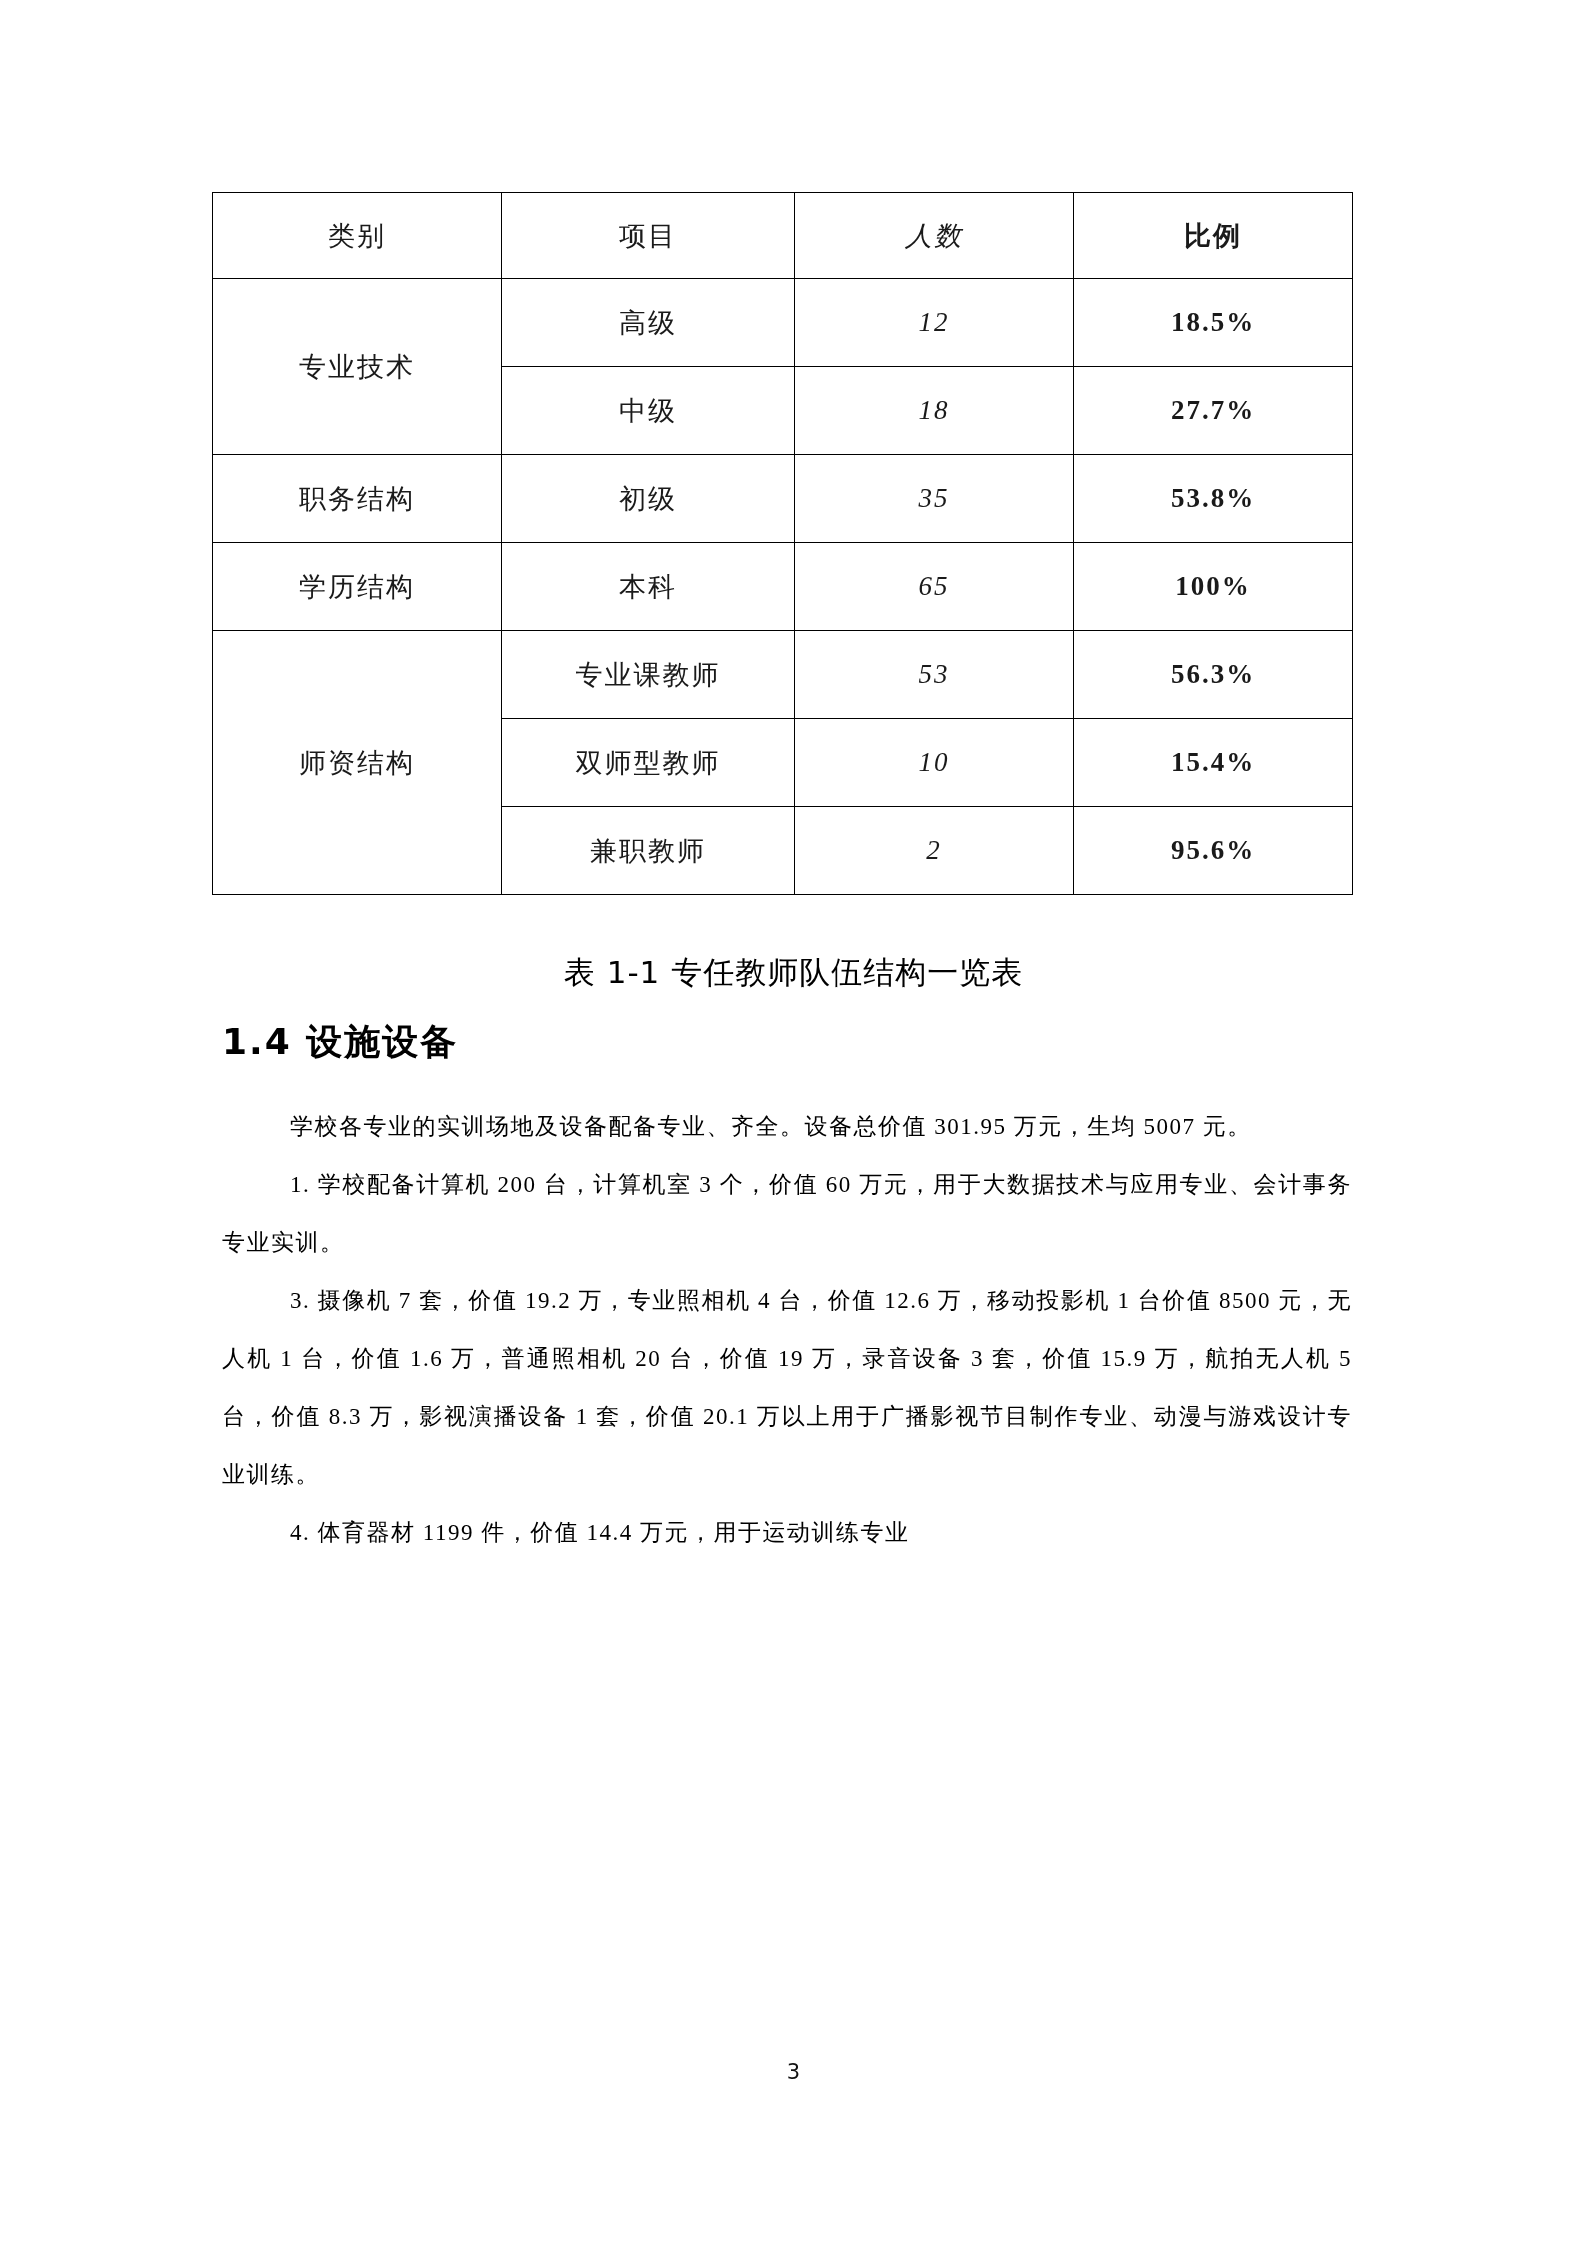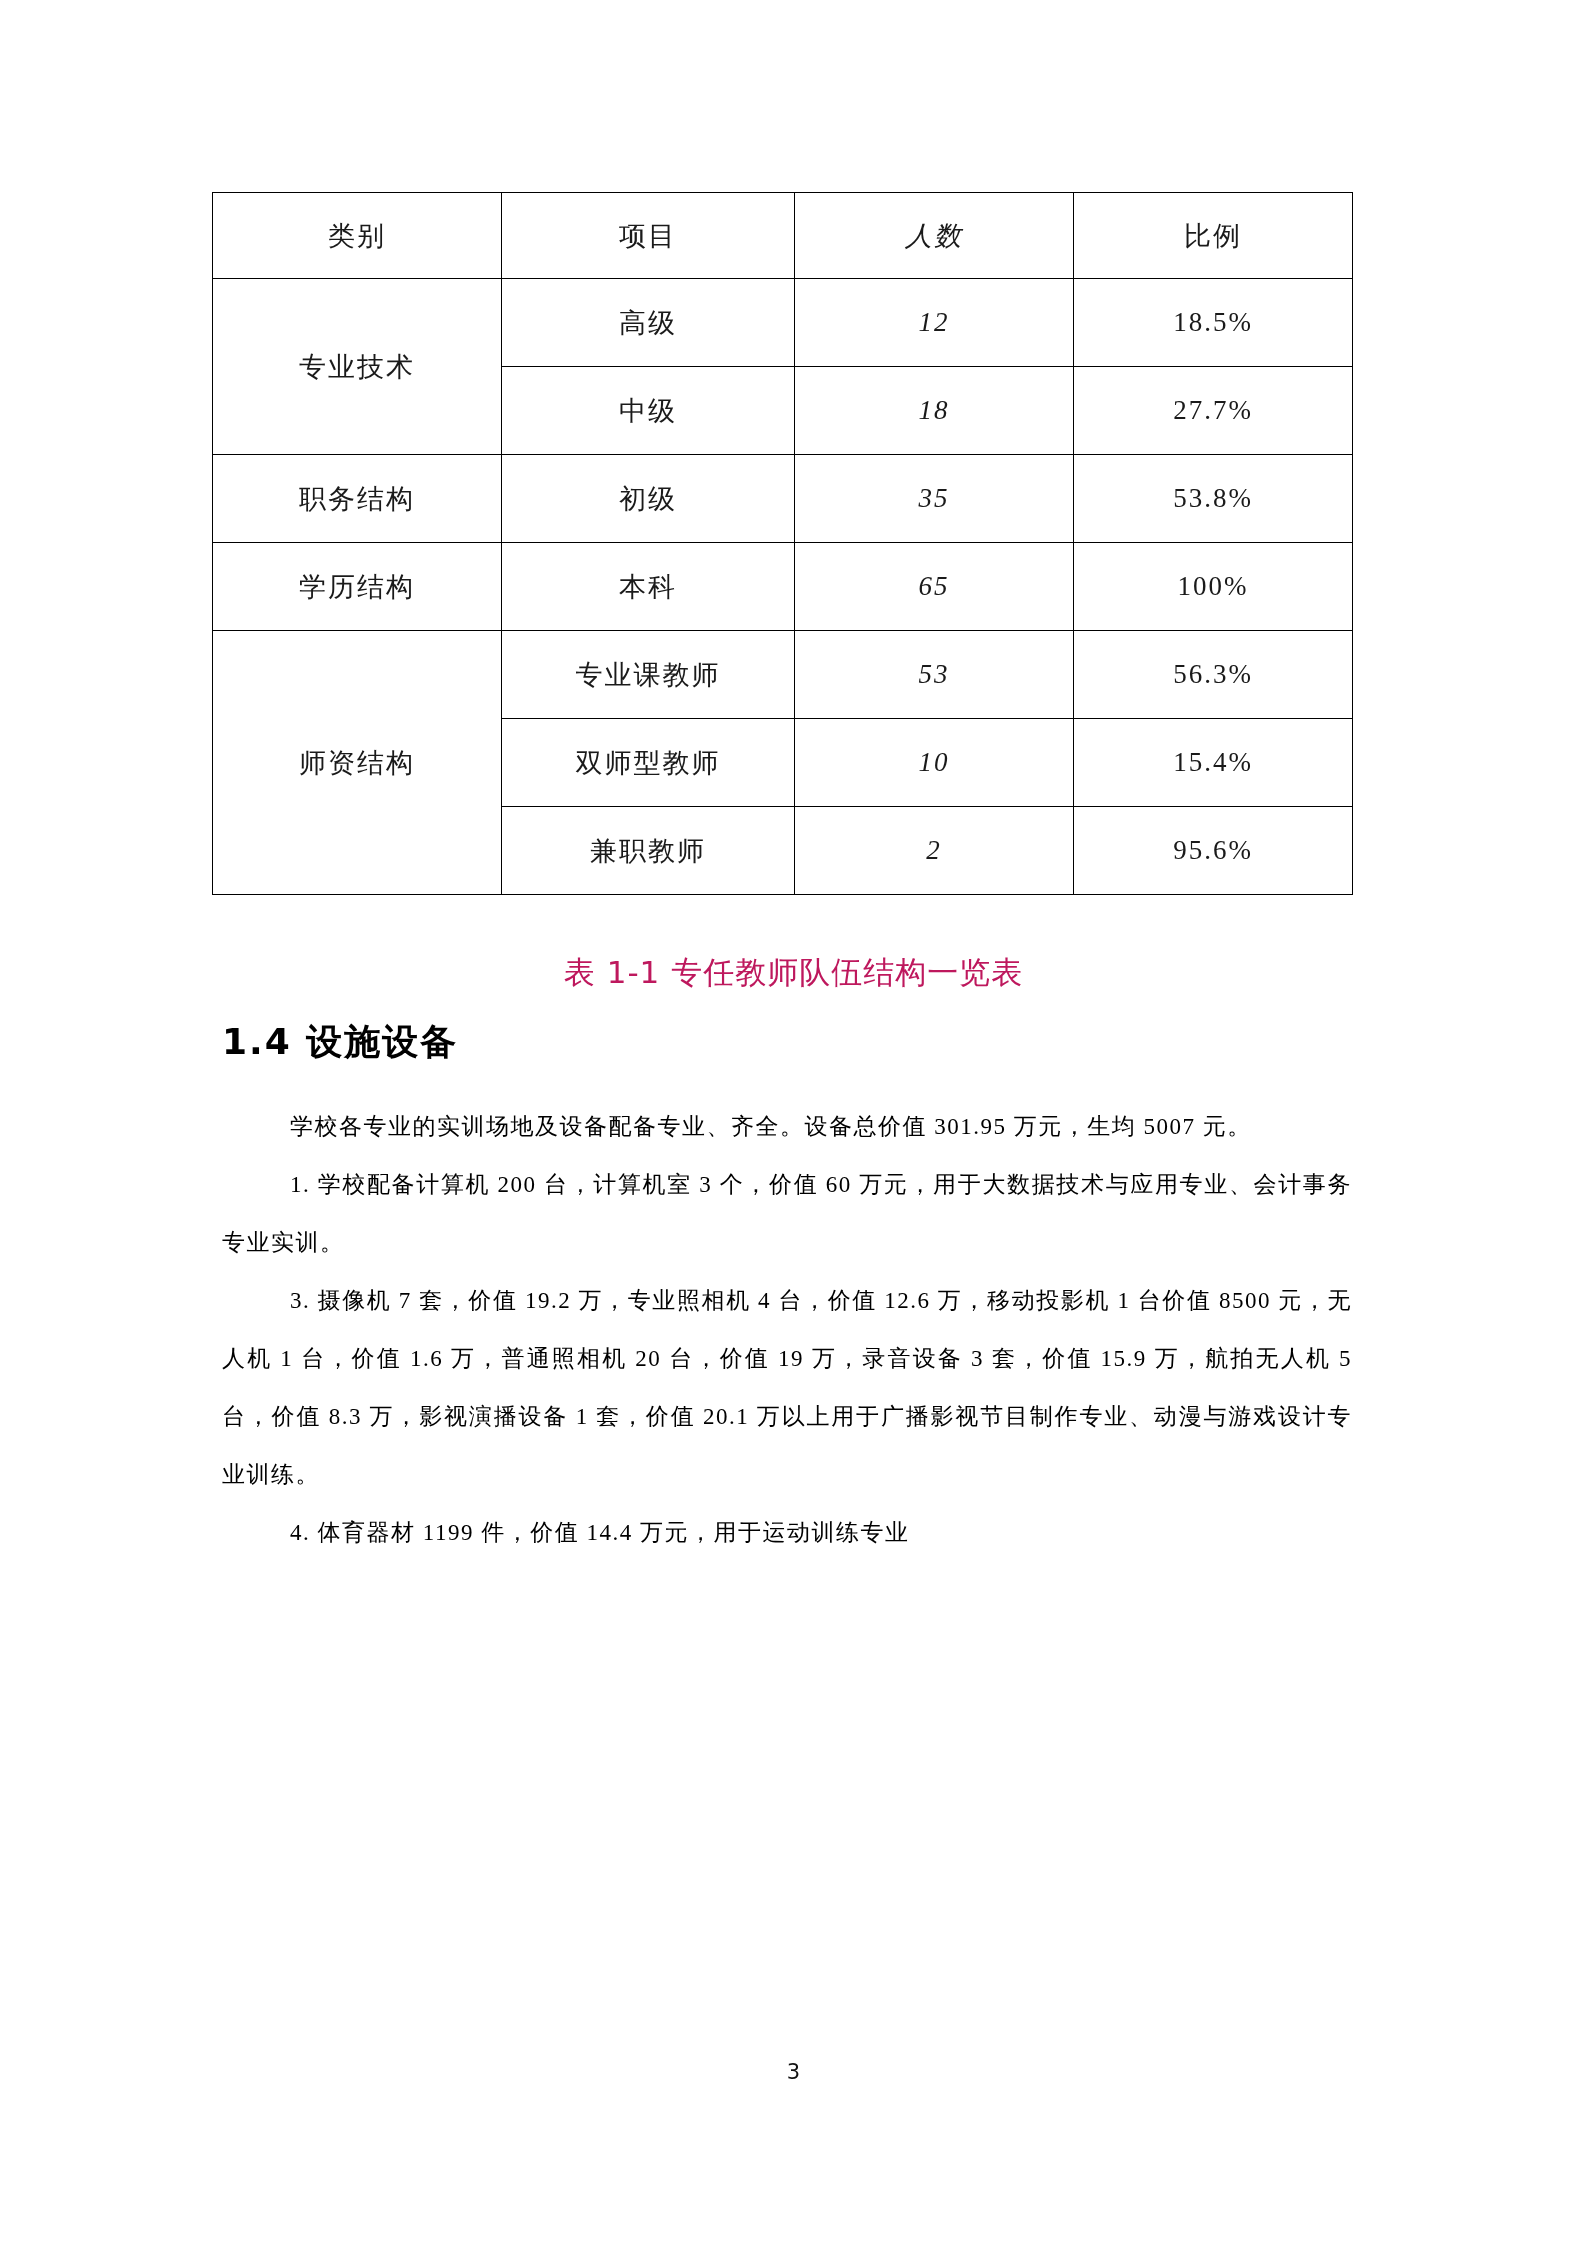--- a/index.html
+++ b/index.html
@@ -43,42 +43,42 @@
     font-family: "Liberation Serif", "DejaVu Serif", serif;
     font-size: 27px;
     letter-spacing: 2px;
     color: #1a1a1a;
     padding: 0;
     margin-top: 36px;
   }
   .col-cat   { width: 288px; }
   .col-item  { width: 292px; }
   .col-count { width: 278px; font-style: italic; }
-  .col-pct   { width: 278px; }
+  .col-pct   { width: 278px; font-weight: bold; }
 
   .r-head  { height: 86px; }
   .r-norm  { height: 88px; }
 
   .num {
     font-family: "Liberation Serif", "DejaVu Serif", serif;
     letter-spacing: 1px;
   }
 
   
   .caption {
     position: absolute;
     left: 0;
     top: 952px;
     width: 1587px;
     text-align: center;
     font-family: "DejaVu Sans", "Liberation Sans", sans-serif;
     font-size: 31px;
     font-weight: 500;
     letter-spacing: 1px;
-    color: #be185d;
+    color: #000000;
   }
 
   
   .heading {
     position: absolute;
     left: 222px;
     top: 1018px;
     font-family: "DejaVu Sans", "Liberation Sans", sans-serif;
     font-size: 36px;
     font-weight: bold;

